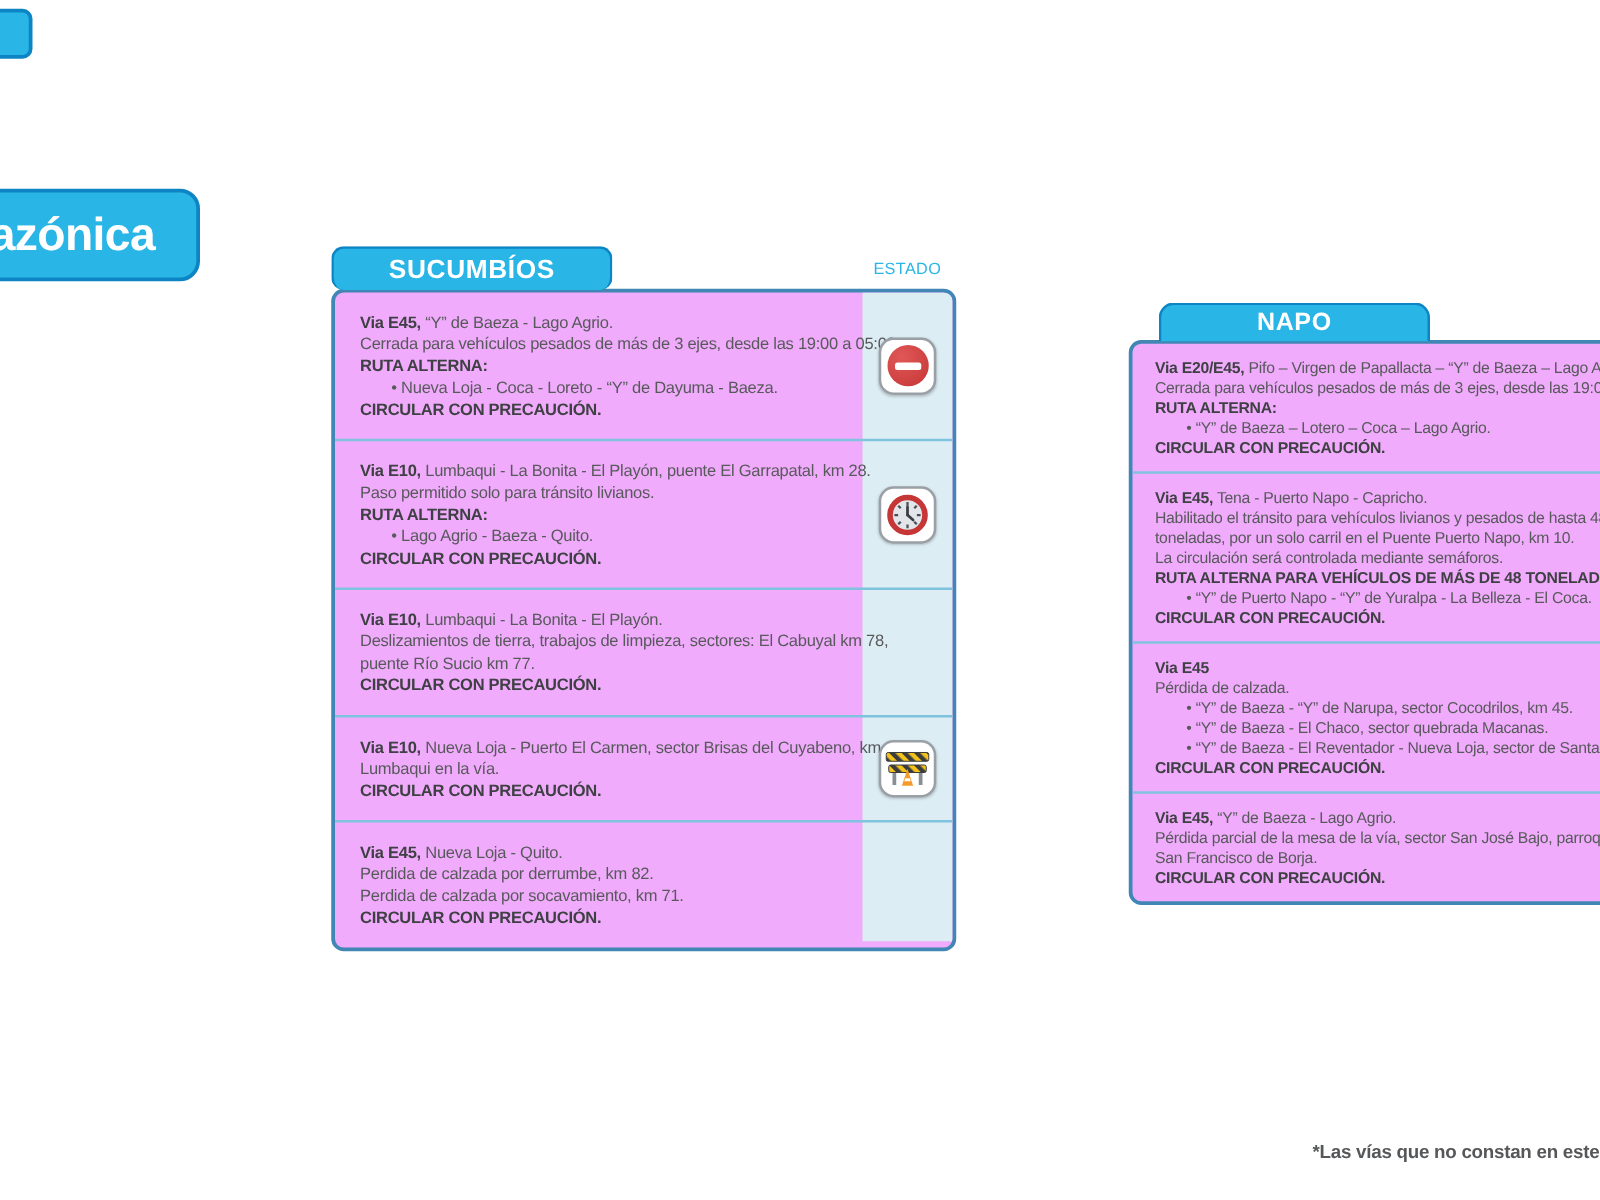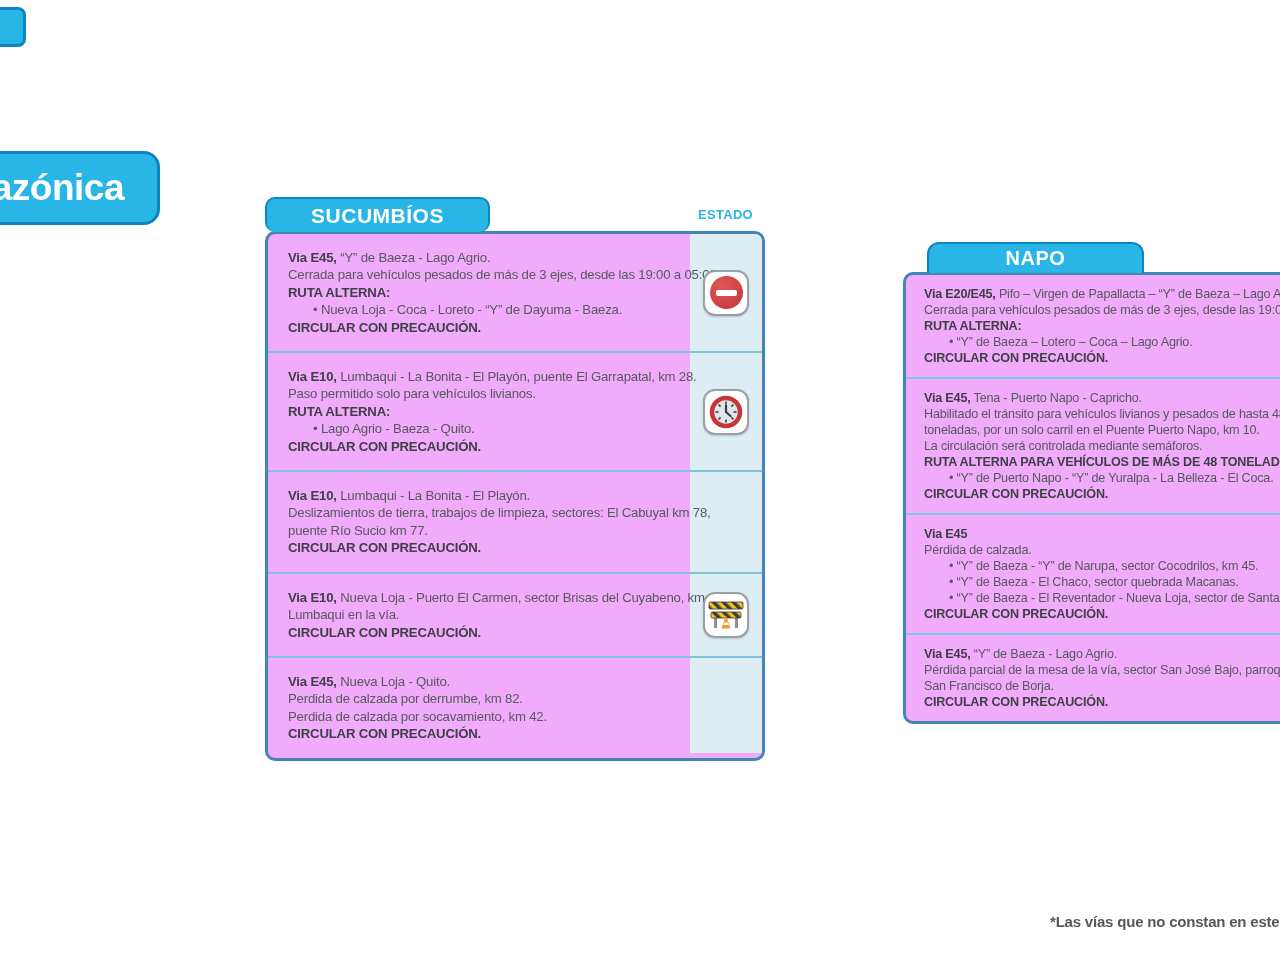--- a/index.html
+++ b/index.html
@@ -44,21 +44,21 @@
     border-radius:12px 12px 0 0;
     box-sizing:border-box;
     display:flex; align-items:center; justify-content:center;
     color:#ffffff; font-weight:bold; letter-spacing:0.5px;
   }
   #t-sucumbios .tab { width:225px; height:35px; font-size:21px;border-radius:10px; }
   #t-napo .tab      { width:217px; height:31px; font-size:20px;margin-left:24px; }
 
   .estado-label {
     position:absolute; top:10px; right:12px; z-index:2;
-    color:var(--cyan,#29b6e6); font-weight:bold; font-size:13px; letter-spacing:0.3px;
+    color:var(--cyan,#29b6e6); font-weight:normal; font-size:13px; letter-spacing:0.3px;
   }
 
   .tbody {
     position:relative; z-index:1; margin-top:-1px;
     background:#f0abfc;
     border:3px solid var(--table-border,#4186b4);
     border-radius:10px;
     overflow:hidden;
   }
   .estado-bg {
@@ -124,21 +124,21 @@
           <div class="ln bullet">• Nueva Loja - Coca - Loreto - “Y” de Dayuma - Baeza.</div>
           <div class="ln bold">CIRCULAR CON PRECAUCIÓN.</div>
           <div class="status-icon">
             <div class="noentry">
               <div class="bar"></div>
             </div>
           </div>
         </div>
         <div class="row">
           <div class="ln"><b>Via E10,</b> Lumbaqui - La Bonita - El Playón, puente El Garrapatal, km 28.</div>
-          <div class="ln">Paso permitido solo para vehículos livianos.</div>
+          <div class="ln">Paso permitido solo para tránsito livianos.</div>
           <div class="ln bold">RUTA ALTERNA:</div>
           <div class="ln bullet">• Lago Agrio - Baeza - Quito.</div>
           <div class="ln bold">CIRCULAR CON PRECAUCIÓN.</div>
           <div class="status-icon">
             <svg width="34" height="34" viewBox="0 0 34 34">
               <circle cx="17" cy="17" r="14" fill="#e2e6ea" stroke="#c63636" stroke-width="4.5"></circle>
               <g stroke="#4a4f54" stroke-width="1.8">
                 <line x1="17" y1="6.5" x2="17" y2="9.5"></line>
                 <line x1="17" y1="24.5" x2="17" y2="27.5"></line>
                 <line x1="6.5" y1="17" x2="9.5" y2="17"></line>
@@ -178,21 +178,21 @@
               <rect x="1" y="3" width="34" height="7" rx="1.5" fill="url(#stripe)" stroke="#3c3c3c" stroke-width="0.8"></rect>
               <rect x="3" y="13" width="30" height="6" rx="1.5" fill="url(#stripe)" stroke="#3c3c3c" stroke-width="0.8"></rect>
               <path d="M18 16 L22.5 29.5 L13.5 29.5 Z" fill="#f59b2d"></path>
               <path d="M16.2 23.5 L19.8 23.5 L20.6 26 L15.4 26 Z" fill="#ffffff"></path>
             </svg>
           </div>
         </div>
         <div class="row">
           <div class="ln"><b>Via E45,</b> Nueva Loja - Quito.</div>
           <div class="ln">Perdida de calzada por derrumbe, km 82.</div>
-          <div class="ln">Perdida de calzada por socavamiento, km 42.</div>
+          <div class="ln">Perdida de calzada por socavamiento, km 71.</div>
           <div class="ln bold">CIRCULAR CON PRECAUCIÓN.</div>
         </div>
       </div>
   </div>
 </div>
 
 <div class="road-table" id="t-napo">
   <div class="tab">
     <span>NAPO</span>
   </div>

